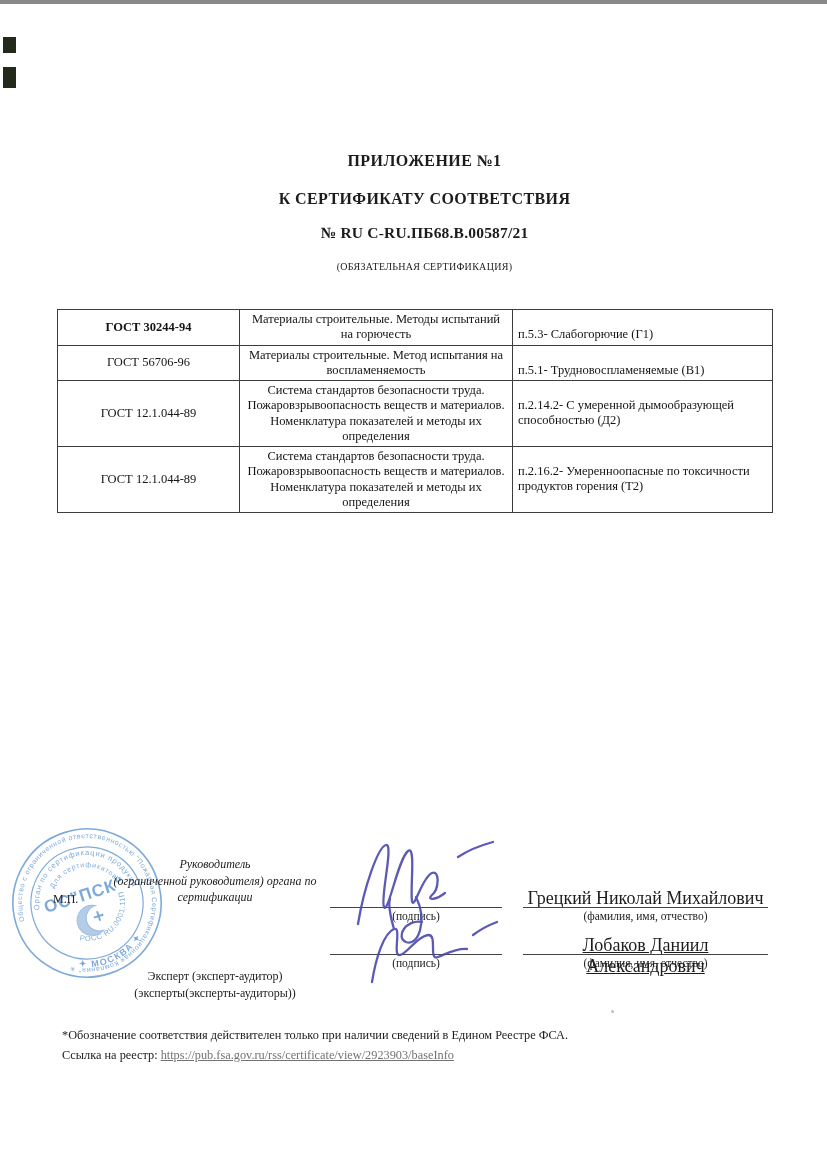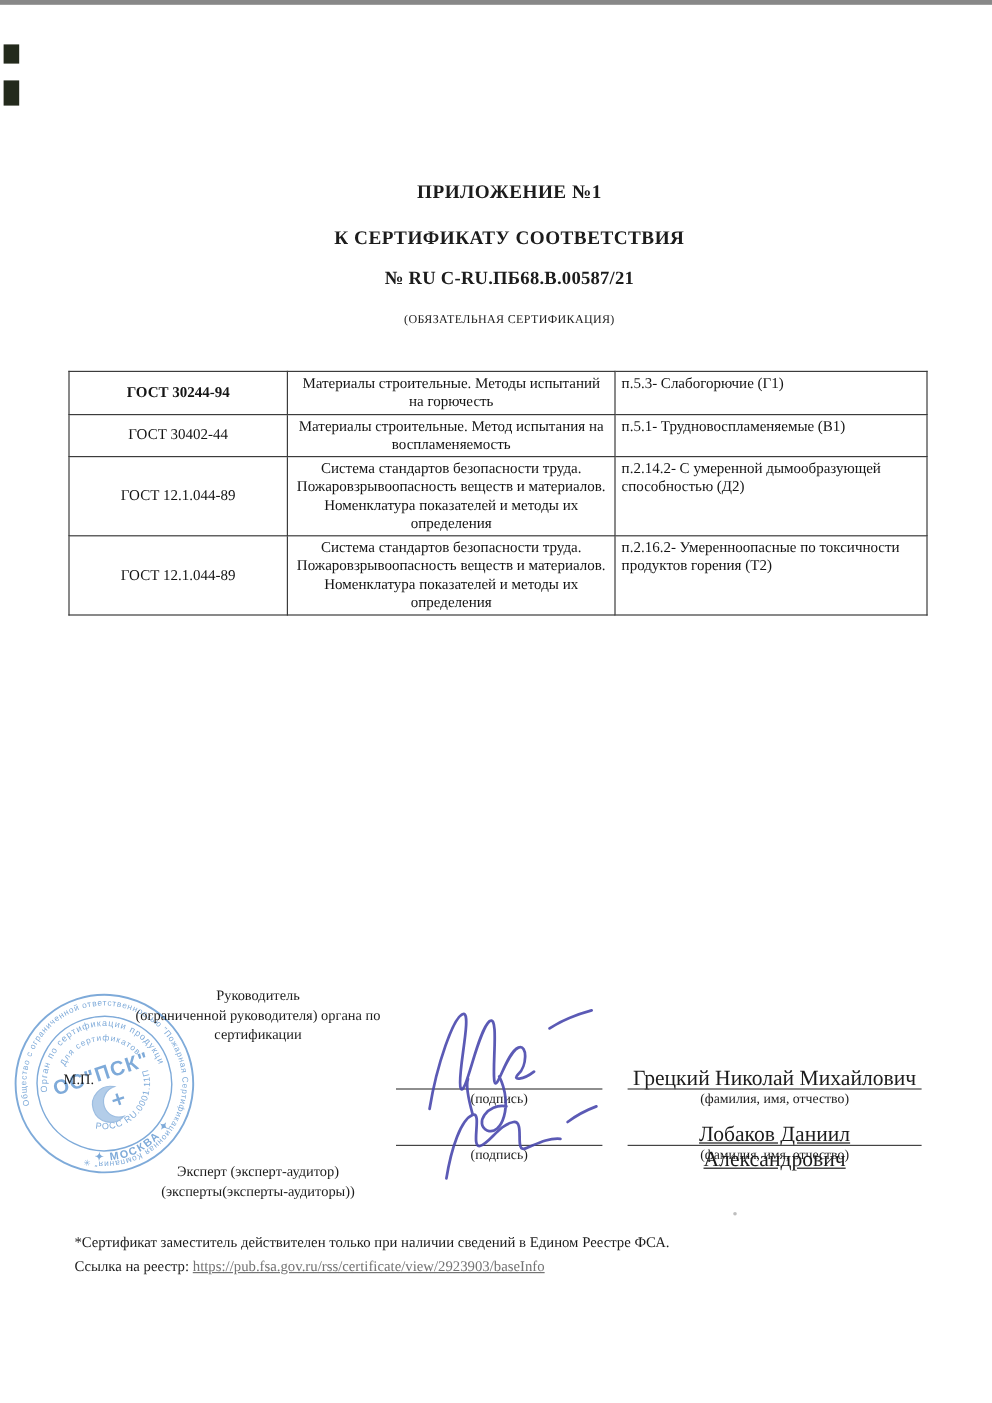--- a/index.html
+++ b/index.html
@@ -16,21 +16,21 @@
   .certno { font-weight:bold; font-size:15.5px; letter-spacing:.2px; }
   .certno .und { text-underline-offset:3px; }
   .subtitle { font-size:10px; letter-spacing:.3px; }
   
   table.std {
     border-collapse:collapse; table-layout:fixed;
     font-size:12.5px; line-height:1.22; color:#141414;
   }
   table.std td { border:1px solid #3c3c3c; padding:2px 5px; vertical-align:middle; }
   table.std td.c { text-align:center; }
-  table.std td.req { vertical-align:top; text-align:left; padding-top:2px; }
+  table.std td.req { vertical-align:top; text-align:left; padding-top:17px; }
   
   .roles { text-align:center; font-size:12px; line-height:1.38; }
   .sigline { height:0; border-bottom:1.2px solid #444; }
   .cap { font-size:11.5px; text-align:center; }
   .name { font-size:18px; text-align:center; }
   
   .foot { font-size:12.3px; line-height:1.6; }
   .foot a { color:#737373; }
   .artifact { background:#232a1c; }
   .noise-dot { width:3px; height:3px; border-radius:50%; background:#9b9b9b; opacity:.65; }
@@ -54,21 +54,21 @@
         <col style="width:273px">
         <col style="width:260px">
       </colgroup>
     <tbody>
       <tr>
         <td class="c" style="height:31px;font-weight:bold;">ГОСТ 30244-94</td>
         <td class="c">Материалы строительные. Методы испытаний на горючесть</td>
         <td class="req">п.5.3- Слабогорючие (Г1)</td>
       </tr>
       <tr>
-        <td class="c" style="height:31px;">ГОСТ 30402-44</td>
+        <td class="c" style="height:31px;">ГОСТ 56706-96</td>
         <td class="c">Материалы строительные. Метод испытания на воспламеняемость</td>
         <td class="req">п.5.1- Трудновоспламеняемые (В1)</td>
       </tr>
       <tr>
         <td class="c" style="height:62px;">ГОСТ 12.1.044-89</td>
         <td class="c">Система стандартов безопасности труда. Пожаровзрывоопасность веществ и материалов. Номенклатура показателей и методы их определения</td>
         <td class="req">п.2.14.2- С умеренной дымообразующей способностью (Д2)</td>
       </tr>
       <tr>
         <td class="c" style="height:61px;">ГОСТ 12.1.044-89</td>
@@ -108,21 +108,21 @@
 
       <g>
         <path d="M 88,86 A 15,15 0 1,0 88,112 A 12,12 0 1,1 88,86 Z" fill="#a9c7e6" stroke="#8fb4dd" stroke-width="1"></path>
         <path d="M 88,92 v 10 M 83,97 h 10" stroke="#6d9fd4" stroke-width="2" fill="none"></path>
       </g>
     </g>
   </svg>
 
   <div class="abs" style="left:53px;top:888px;font-size:12px;">М.П.</div>
 
-  <div class="abs roles" style="left:110px;top:817px;width:210px;">
+  <div class="abs roles" style="left:110px;top:852px;width:210px;font-style:italic;">
     <div>Руководитель</div>
     <div>(ограниченной руководителя) органа по</div>
     <div>сертификации</div>
   </div>
   <div class="abs roles" style="left:110px;top:964px;width:210px;">
     <div>Эксперт (эксперт-аудитор)</div>
     <div>(эксперты(эксперты-аудиторы))</div>
   </div>
 
   <div class="abs sigline" style="left:330px;top:903px;width:172px;"></div>
@@ -148,17 +148,17 @@
         <path d="M 52,153 C 56,128 64,104 74,100 C 82,97 72,128 80,126 C 88,124 96,108 108,106 C 118,105 108,132 118,128 C 126,125 136,119 147,120"></path>
         <path d="M 153,106 C 161,100 169,96 177,93"></path>
         <path d="M 74,100 C 70,86 68,76 70,70"></path>
       </g>
     </g>
   </svg>
 
   <div class="abs noise-dot" style="left:611px;top:1006px;"></div>
 
   <div class="abs foot" style="left:62px;top:1022px;width:700px;">
-    <div>*Сертификат заместитель действителен только при наличии сведений в Едином Реестре ФСА.</div>
+    <div>*Обозначение соответствия действителен только при наличии сведений в Едином Реестре ФСА.</div>
     <div><span>Ссылка на реестр: </span><a href="#">https://pub.fsa.gov.ru/rss/certificate/view/2923903/baseInfo</a></div>
   </div>
 
 </div>
 
 </body></html>

